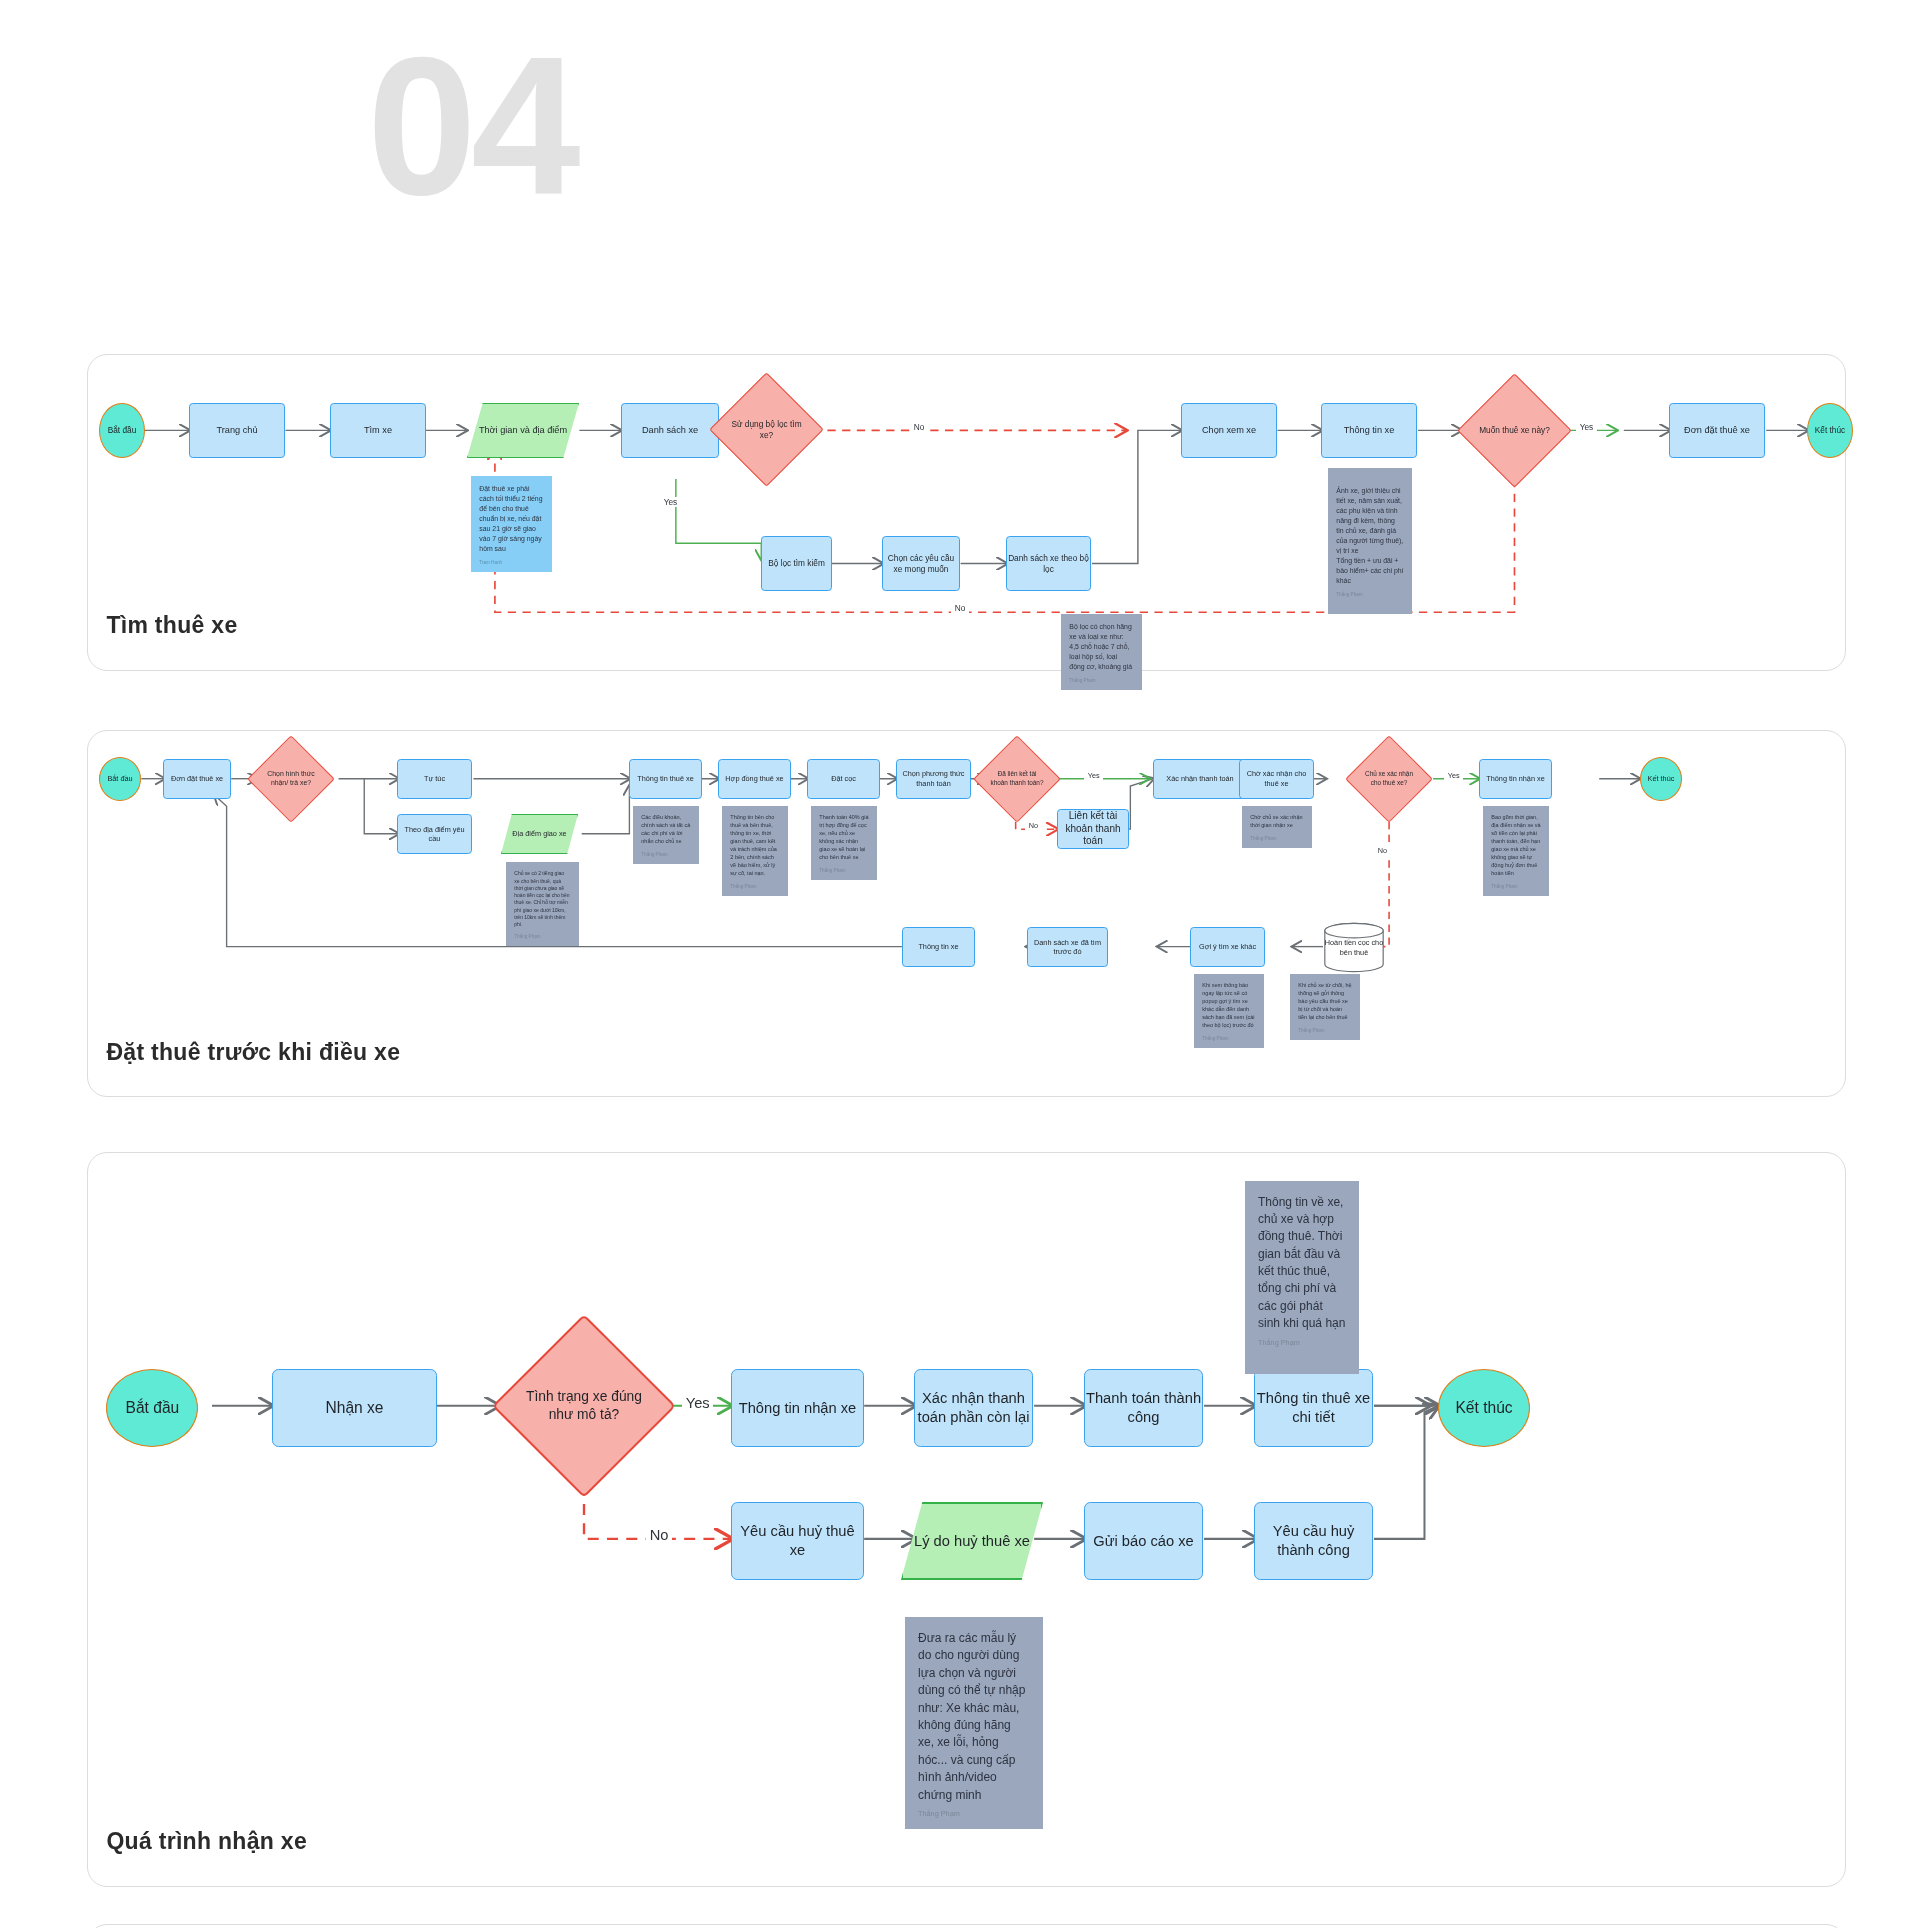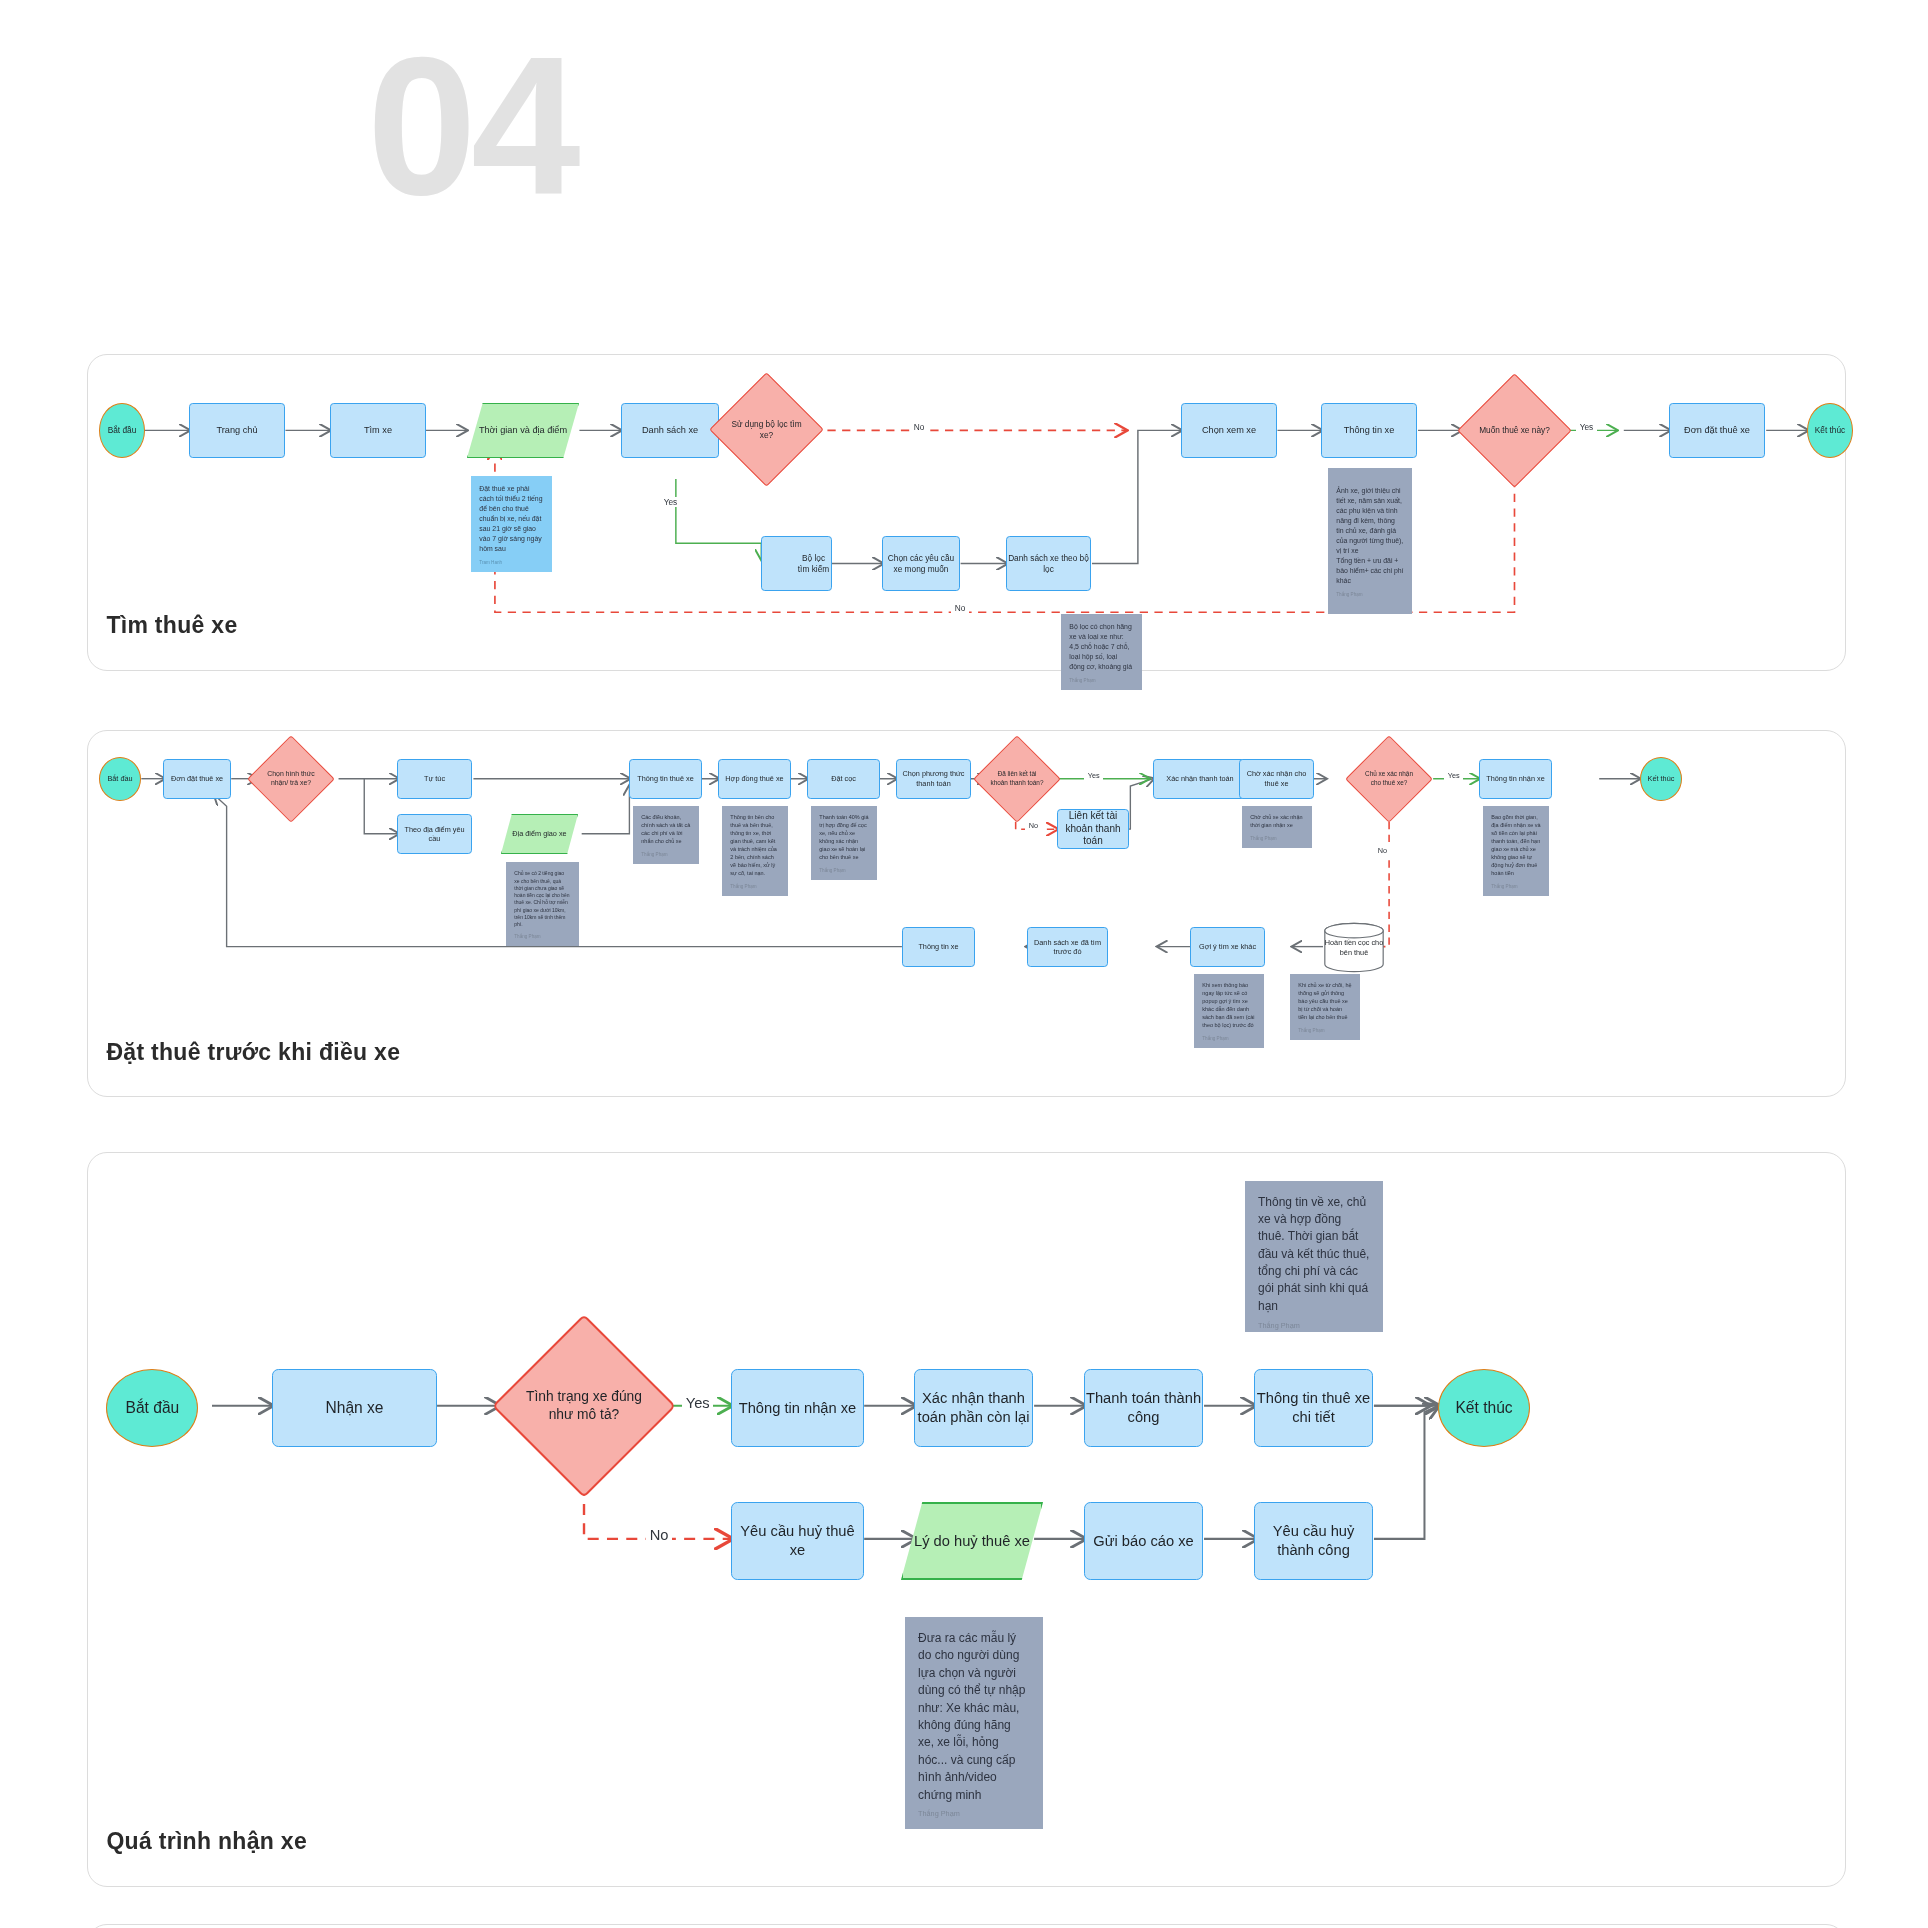--- a/index.html
+++ b/index.html
@@ -154,21 +154,21 @@
       <span class="io-text">Thời gian và địa điểm</span>
     </div>
     <div class="node n-proc" style="left:533px; top:48px; width:98px; height:55px; font-size:9.2px;">
       <span>Danh sách xe</span>
     </div>
     <div class="node n-dec" style="left:549px; top:23px; width:0; height:0;"></div>
     <div class="node n-dec" style="left:638px; top:34px; width:81px; height:81px; font-size:8.3px;">
       <div class="dec-shape"></div>
       <span class="dec-text">Sử dụng bộ lọc tìm xe?</span>
     </div>
-    <div class="node n-proc" style="left:673px; top:181px; width:71px; height:55px; font-size:8.3px;padding-left:34px;">
+    <div class="node n-proc" style="left:673px; top:181px; width:71px; height:55px; font-size:8.3px;">
       <span>Bộ lọc tìm kiếm</span>
     </div>
     <div class="node n-proc" style="left:794px; top:181px; width:78px; height:55px; font-size:8.3px;">
       <span>Chọn các yêu cầu xe mong muốn</span>
     </div>
     <div class="node n-proc" style="left:918px; top:181px; width:85px; height:55px; font-size:8.3px;">
       <span>Danh sách xe theo bộ lọc</span>
     </div>
     <div class="node n-proc" style="left:1093px; top:48px; width:96px; height:55px; font-size:9.2px;">
       <span>Chọn xem xe</span>
@@ -418,21 +418,21 @@
     <div class="node n-proc" style="left:996px; top:349px; width:119px; height:78px; font-size:14.7px; border-radius:6.4px;">
       <span>Gửi báo cáo xe</span>
     </div>
     <div class="node n-proc" style="left:1166px; top:349px; width:119px; height:78px; font-size:14.7px; border-radius:6.4px;">
       <span>Yêu cầu huỷ thành công</span>
     </div>
 
     <div class="edge-label" style="left:594px; top:242px; font-size:14.7px;">Yes</div>
     <div class="edge-label" style="left:558px; top:374px; font-size:14.7px;">No</div>
 
-    <div class="note grey" style="left:1157px; top:27.5px; width:138px; font-size:12px; padding:13px 13px 1px;">
+    <div class="note grey" style="left:1157px; top:27.5px; width:114px; font-size:12px; padding:13px 13px 25px;">
       <span>Thông tin về xe, chủ xe và hợp đồng thuê. Thời gian bắt đầu và kết thúc thuê, tổng chi phí và các gói phát sinh khi quá hạn</span>
       <span class="note-author" style="font-size:7.3px;">Thắng Phạm</span>
     </div>
     <div class="note grey" style="left:817px; top:464px; width:138px; font-size:12px; padding:13px 13px 9.2px;">
       <span>Đưa ra các mẫu lý do cho người dùng lựa chọn và người dùng có thể tự nhập như: Xe khác màu, không đúng hãng xe, xe lỗi, hỏng hóc... và cung cấp hình ảnh/video chứng minh</span>
       <span class="note-author" style="font-size:7.3px;">Thắng Phạm</span>
     </div>
   </div>
   <div class="section-label" style="left:18.4px; top:675px;">Quá trình nhận xe</div>
 </div>

